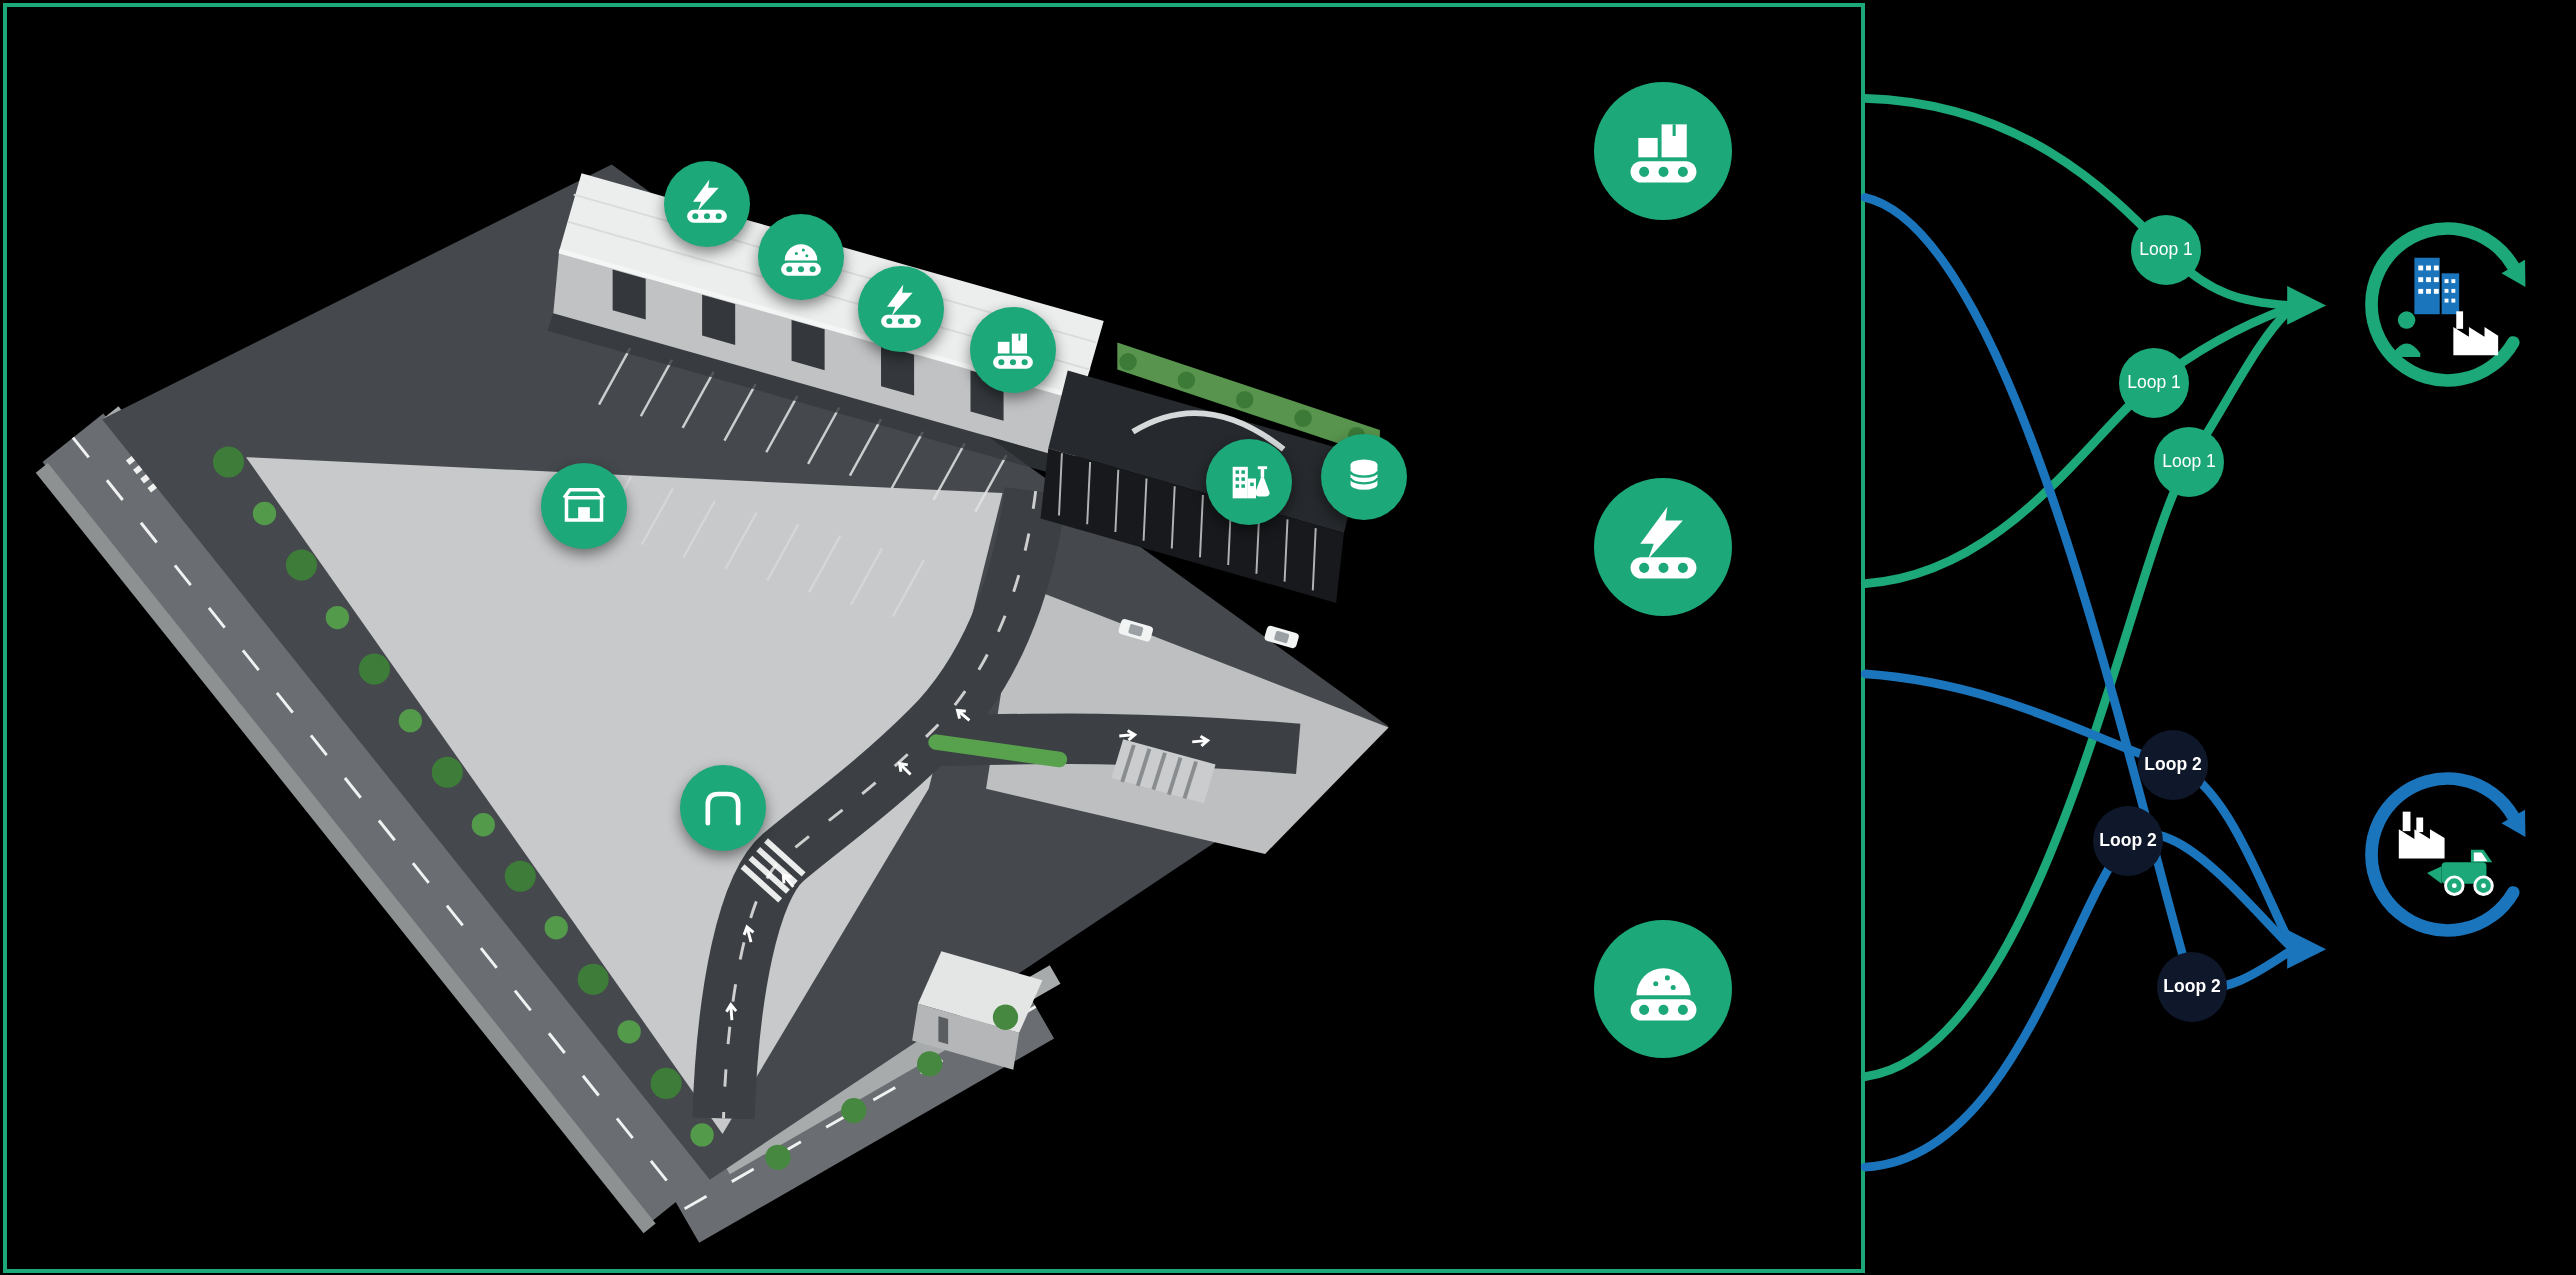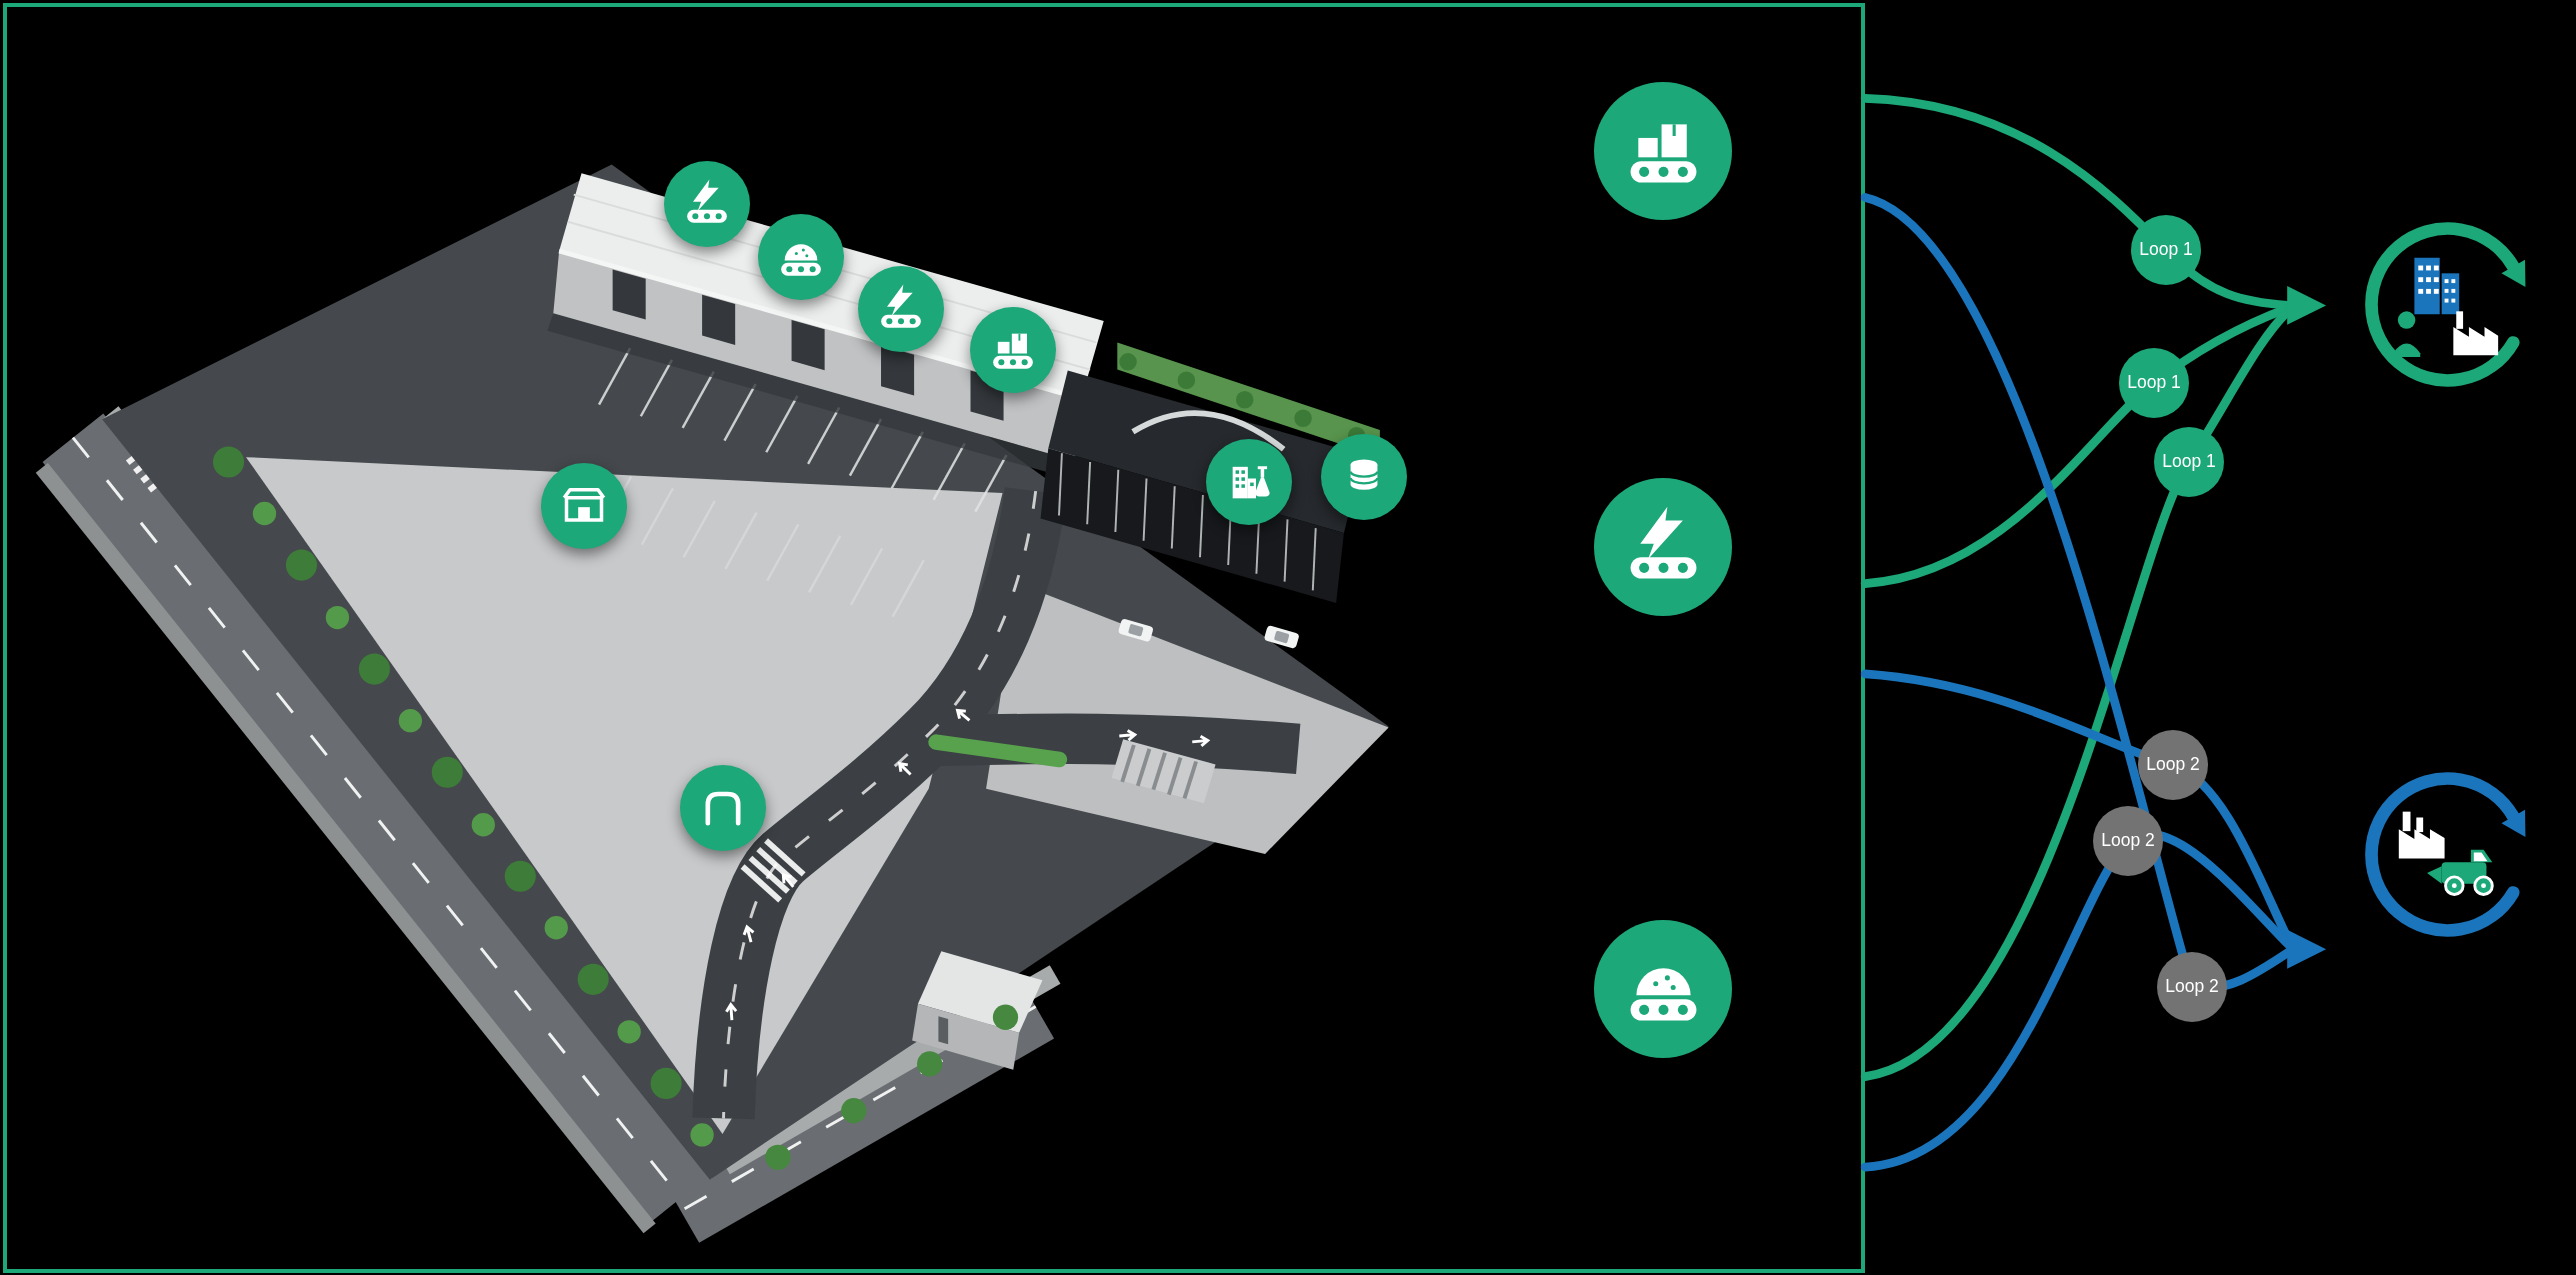--- a/index.html
+++ b/index.html
@@ -11,21 +11,21 @@
   .marker{position:absolute;width:86px;height:86px;border-radius:50%;background:#1CA878;
         display:flex;align-items:center;justify-content:center;box-shadow:0 5.8px 13.6px rgba(0,0,0,.45);}
   .marker svg{width:56px;height:56px;display:block;}
   .legend-icon{position:absolute;width:138px;height:138px;border-radius:50%;background:#1CA878;
         display:flex;align-items:center;justify-content:center;}
   .legend-icon svg{width:93px;height:93px;display:block;}
   .loop-node{position:absolute;width:70px;height:70px;border-radius:50%;
         display:flex;align-items:center;justify-content:center;
         color:#fff;font-size:17.5px;line-height:1;white-space:nowrap;}
   .loop1{background:#1CA878;}
-  .loop2{background:#737373;}
+  .loop2{background:#0f172a;font-weight:bold;}
   .dest{position:absolute;width:187px;height:187px;}
   .dest svg{width:187px;height:187px;display:block;}
 </style>
 </head>
 <body>
 
 <div id="root">
 
   <svg width="0" height="0" style="position:absolute" aria-hidden="true">
     <defs>

